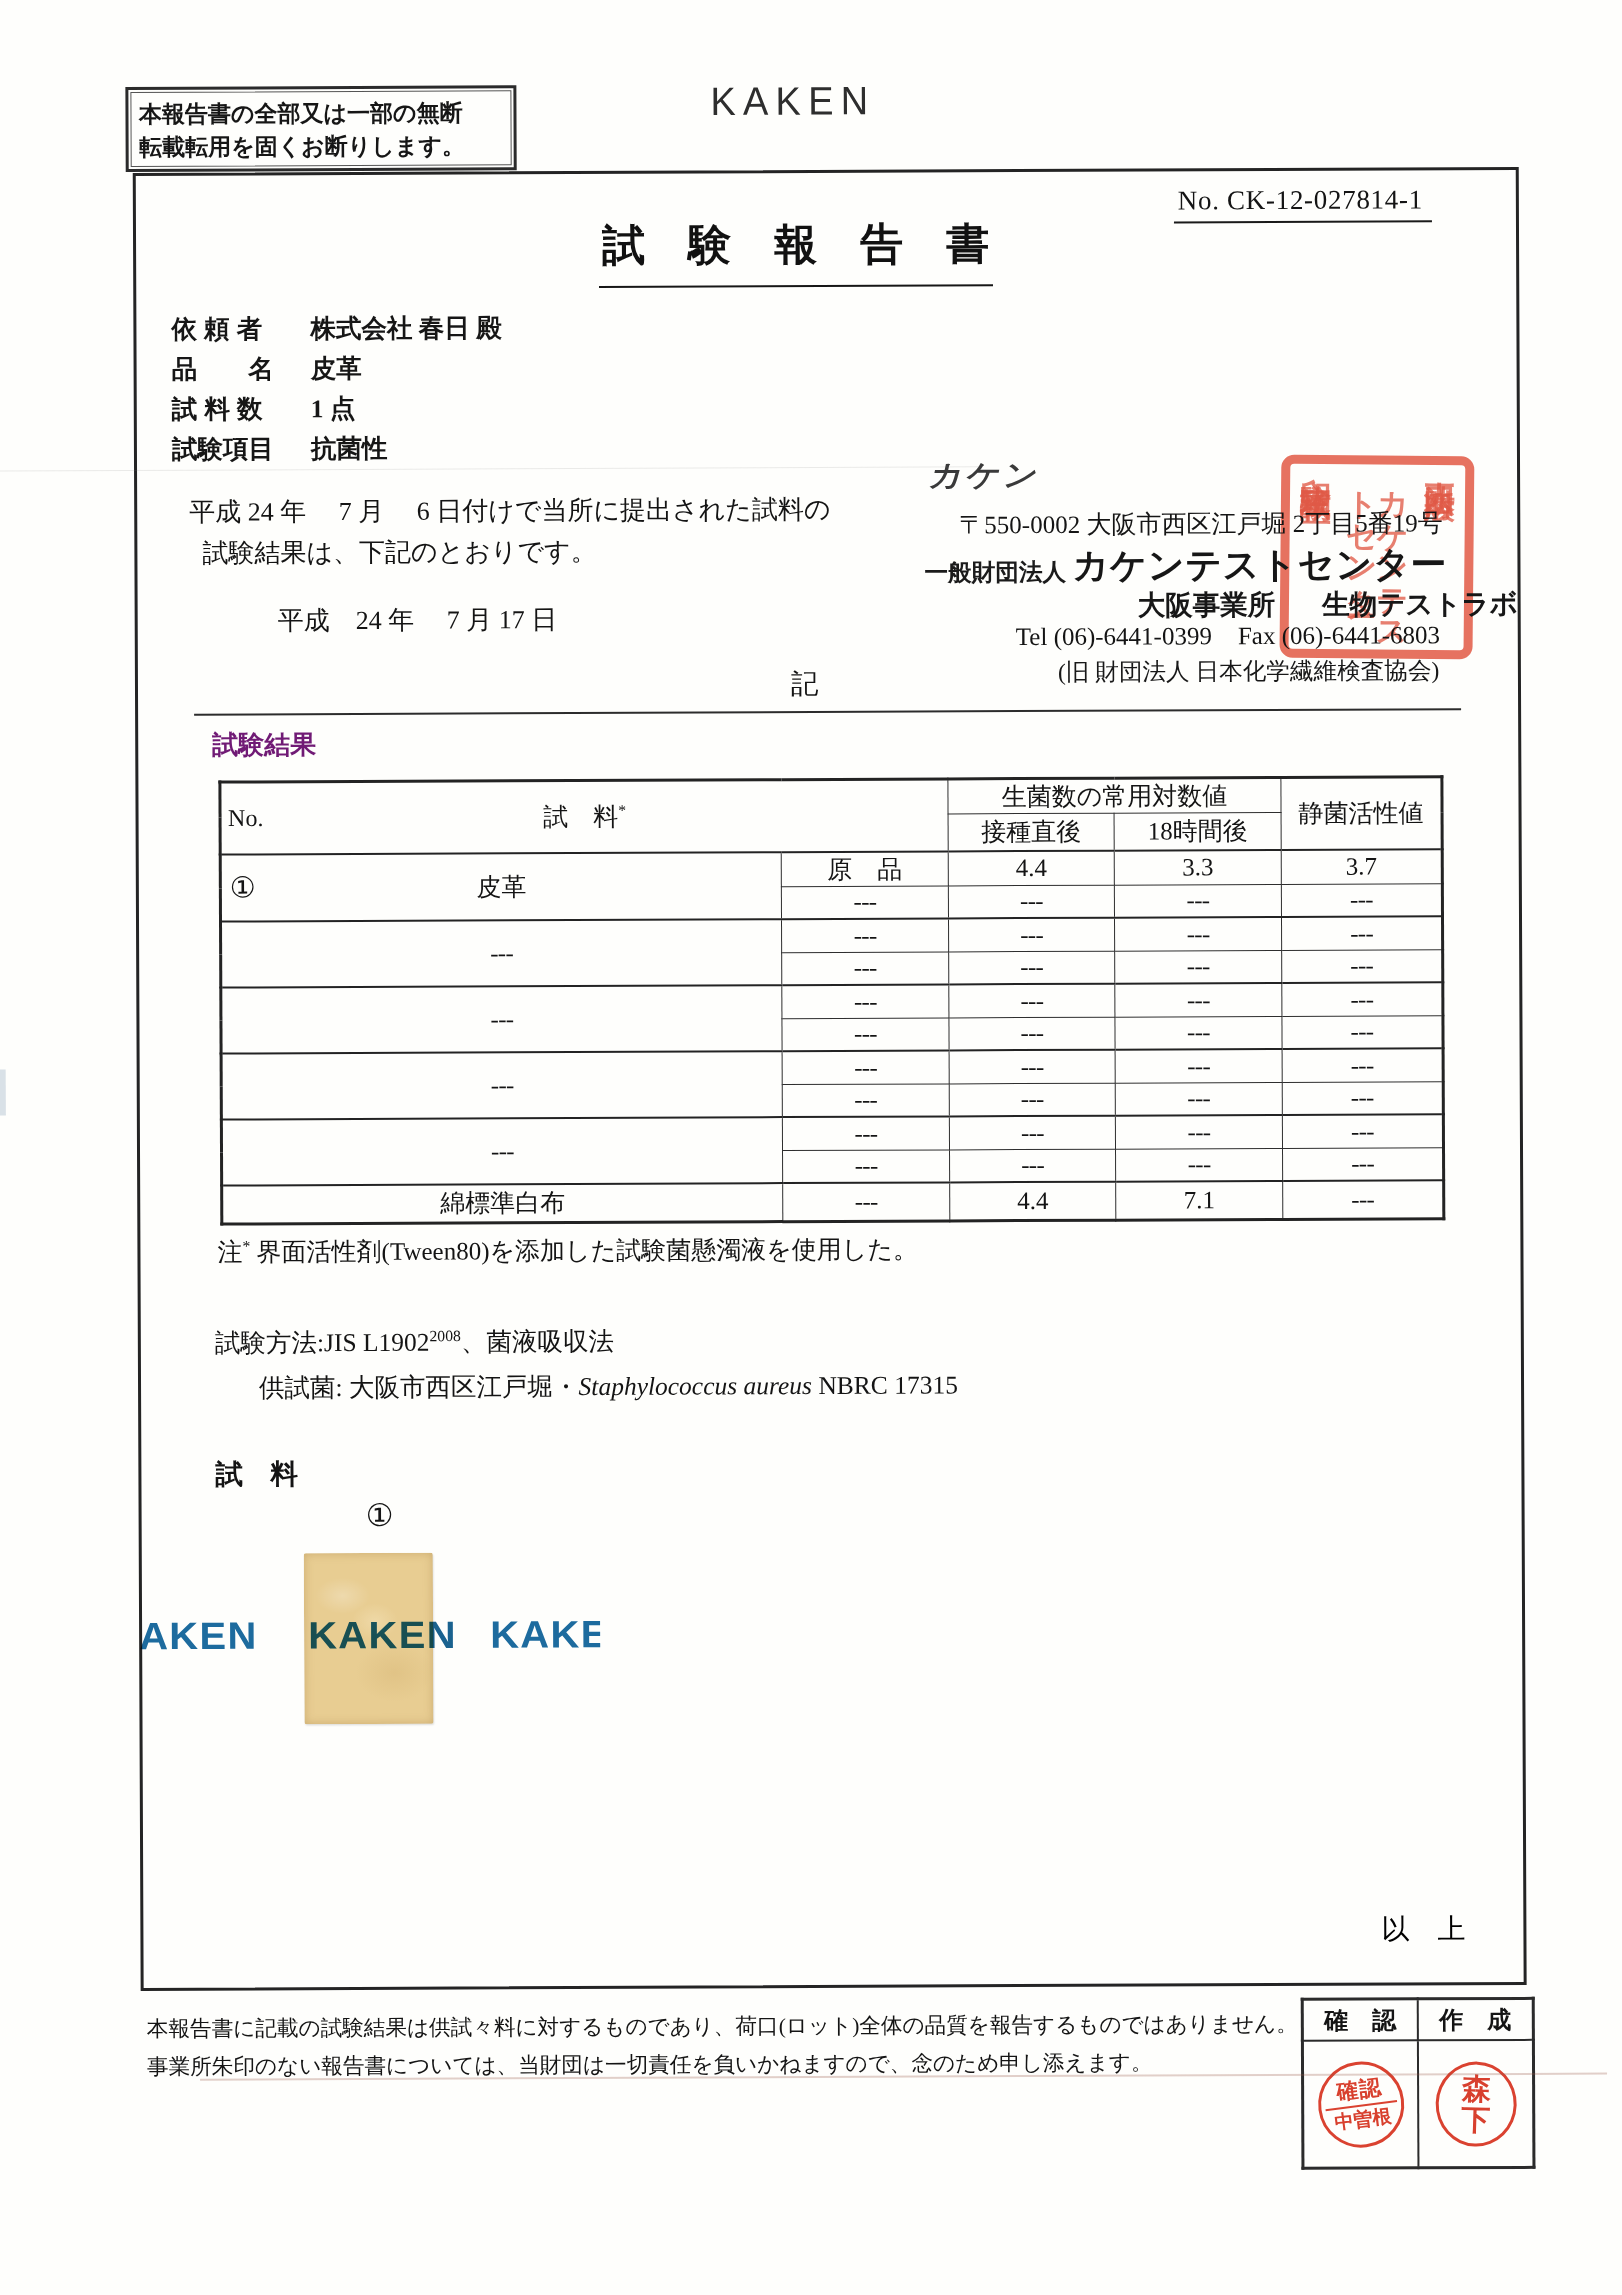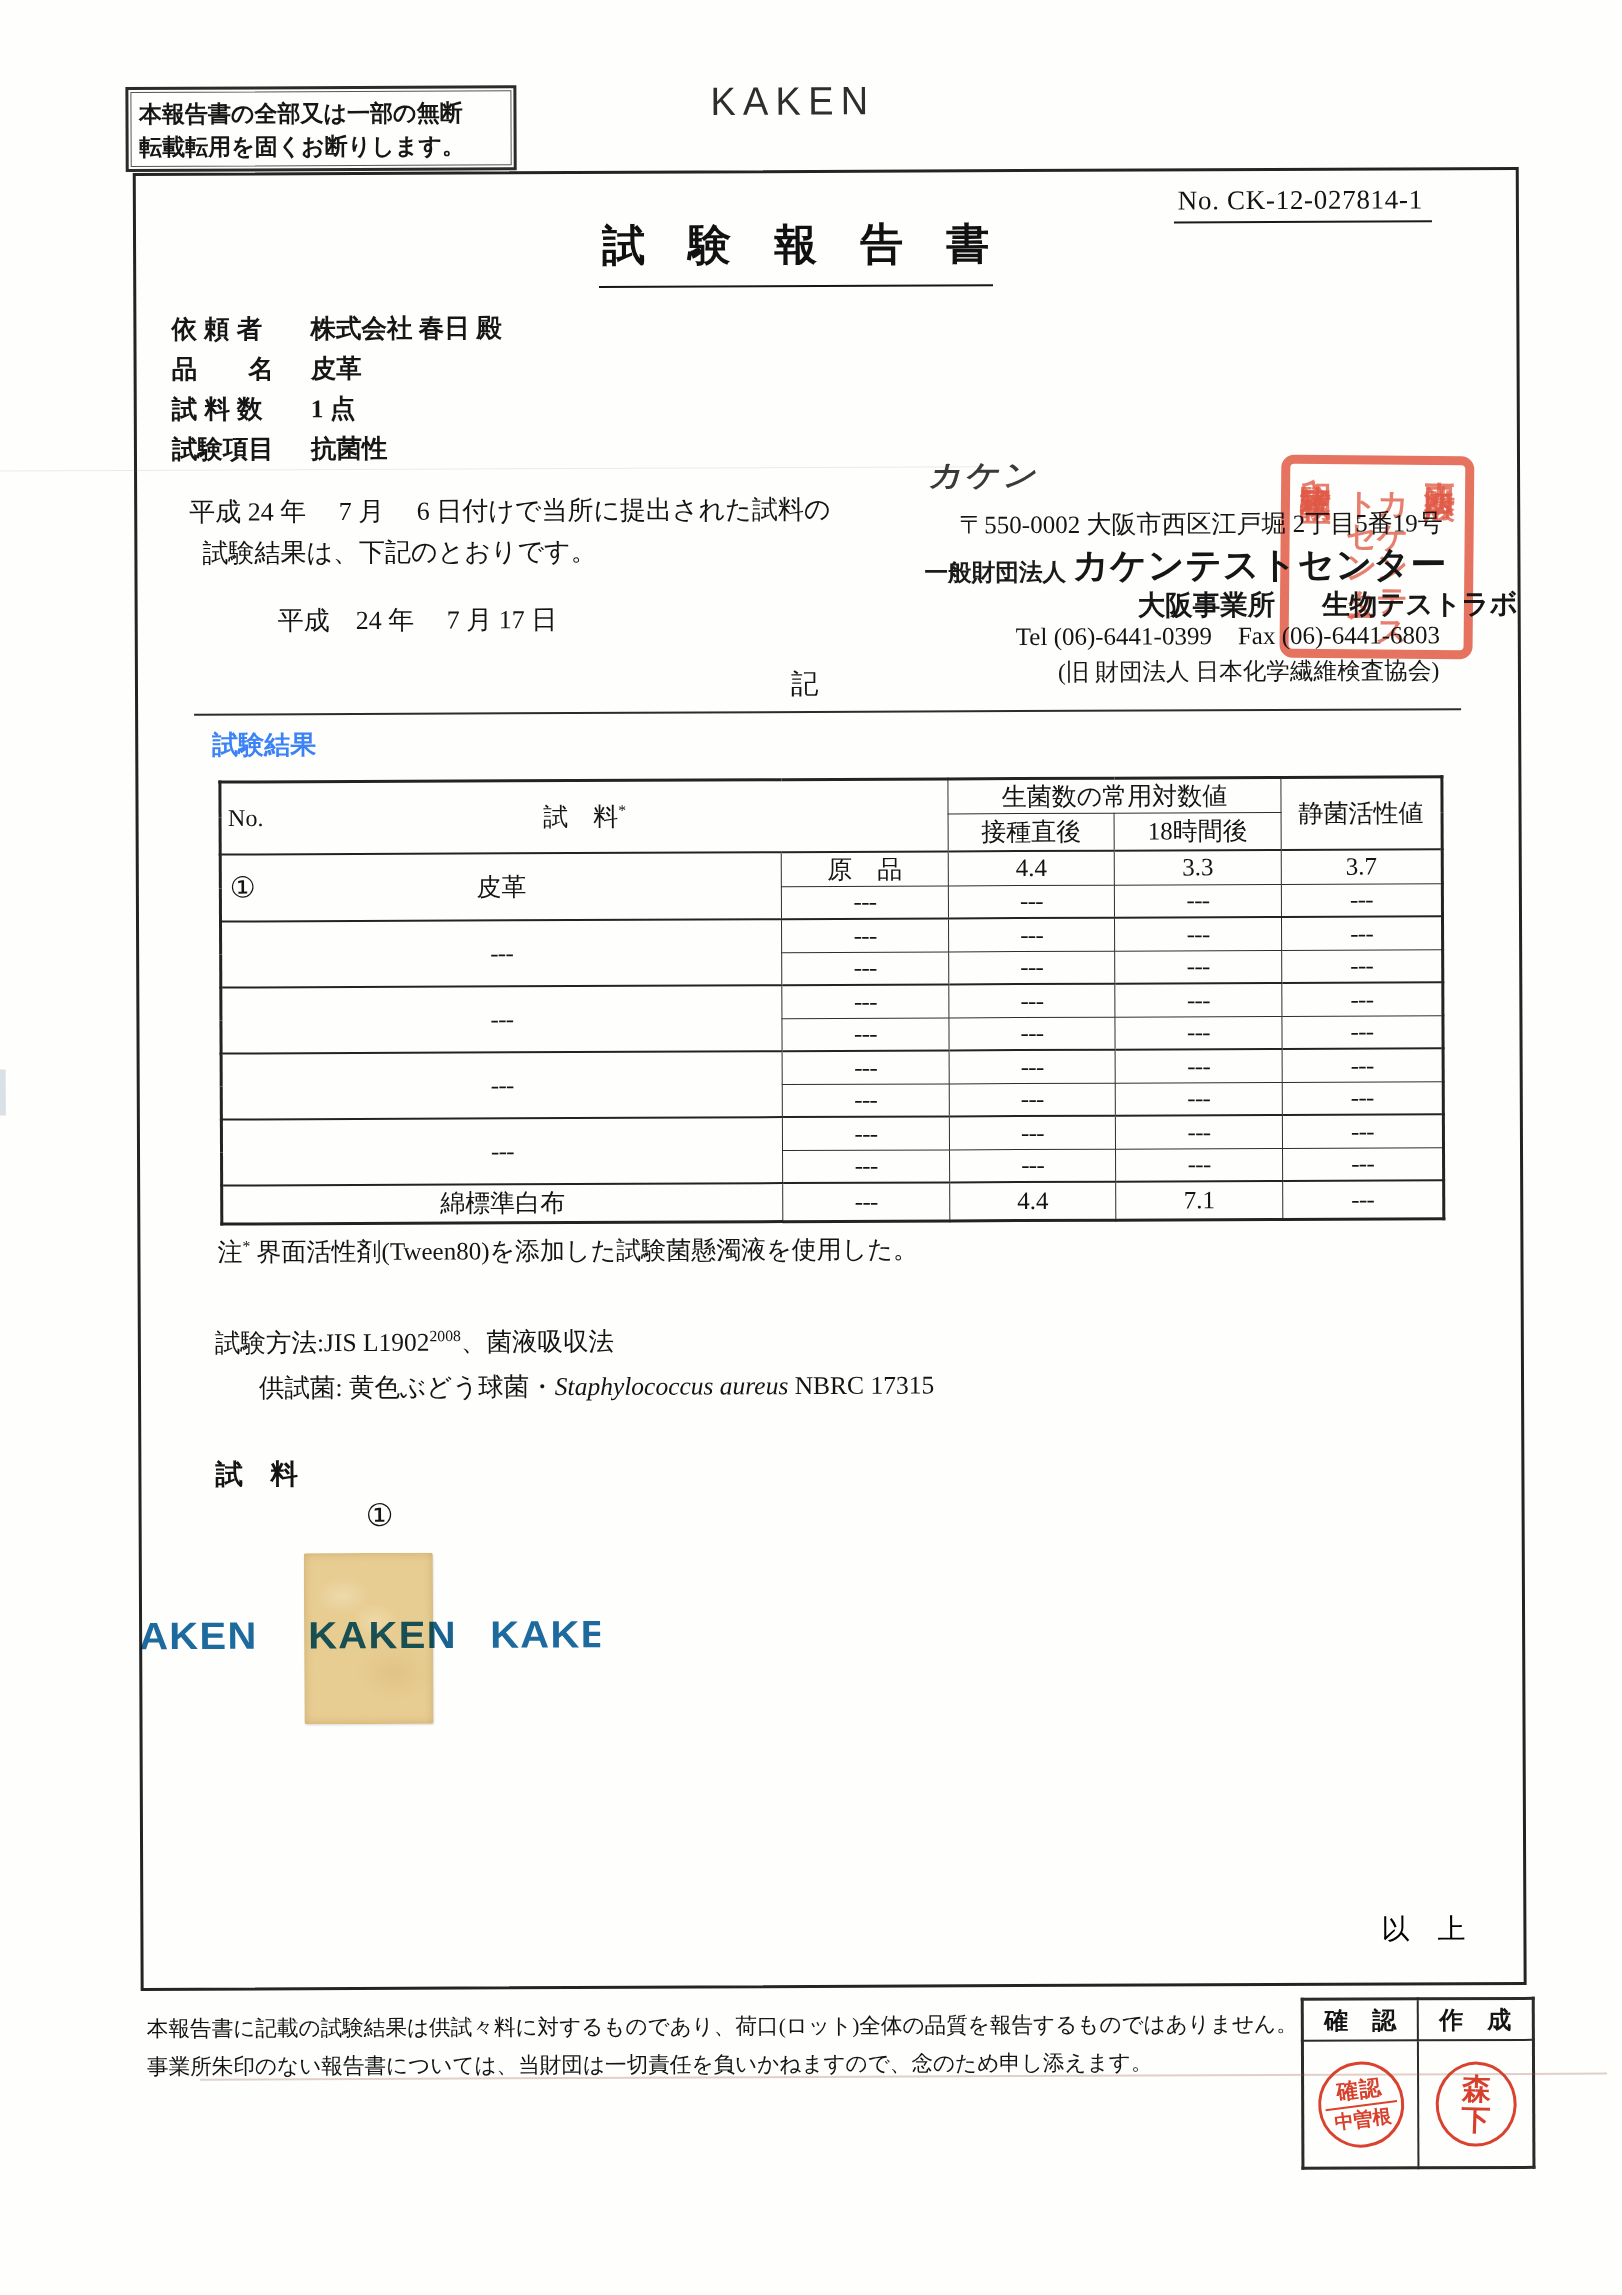--- a/index.html
+++ b/index.html
@@ -80,21 +80,21 @@
     writing-mode:vertical-rl;text-orientation:upright;
     font-size:31px;line-height:1;letter-spacing:-2.6px;
     color:rgba(222,76,55,0.78);font-weight:700;
     font-family:"Liberation Serif","DejaVu Serif",serif;
     overflow:hidden;
   }
 
   
   .ki{position:absolute;left:793px;top:666px;font-size:27.5px;color:#141414;}
   .ki-line{position:absolute;left:196px;top:711px;width:1267px;height:2px;background:#2c2c2c;}
-  .section-heading{position:absolute;left:214px;top:725px;font-size:26px;font-weight:600;color:#3b82f6;}
+  .section-heading{position:absolute;left:214px;top:725px;font-size:26px;font-weight:600;color:#701a75;}
 
   
   table.results{
     position:absolute;left:220px;top:778px;width:1221px;
     border-collapse:collapse;table-layout:fixed;
     border:3.3px solid #232323;
   }
   table.results th,table.results td{
     border:1.3px solid #2e2e2e;padding:0;text-align:center;vertical-align:middle;
     font-size:25px;color:#141414;font-weight:normal;
@@ -357,21 +357,21 @@
         <td>7.1</td>
         <td class="dash">---</td>
       </tr>
     </tbody>
   </table>
 
   <div class="note-line"><span>注</span><sup class="small">*</sup><span> 界面活性剤(Tween80)を添加した試験菌懸濁液を使用した。</span></div>
 
   <div class="method-line"><span>試験方法:JIS L1902</span><sup class="small">2008</sup><span>、菌液吸収法</span></div>
 
-  <div class="bacteria-line"><span>供試菌: </span><span>黄色ぶどう球菌・</span><span class="italic">Staphylococcus aureus</span><span> NBRC 17315</span></div>
+  <div class="bacteria-line"><span>供試菌: </span><span>大阪市西区江戸堀・</span><span class="italic">Staphylococcus aureus</span><span> NBRC 17315</span></div>
 
   <div class="sample-heading">試　料</div>
   <div class="sample-number">①</div>
   <div class="swatch"></div>
   <div class="wm wm1">AKEN</div>
   <div class="wm wm2">KAKEN</div>
   <div class="wm wm3">KAKEN</div>
 
   <div class="closing serif">以　上</div>
 

